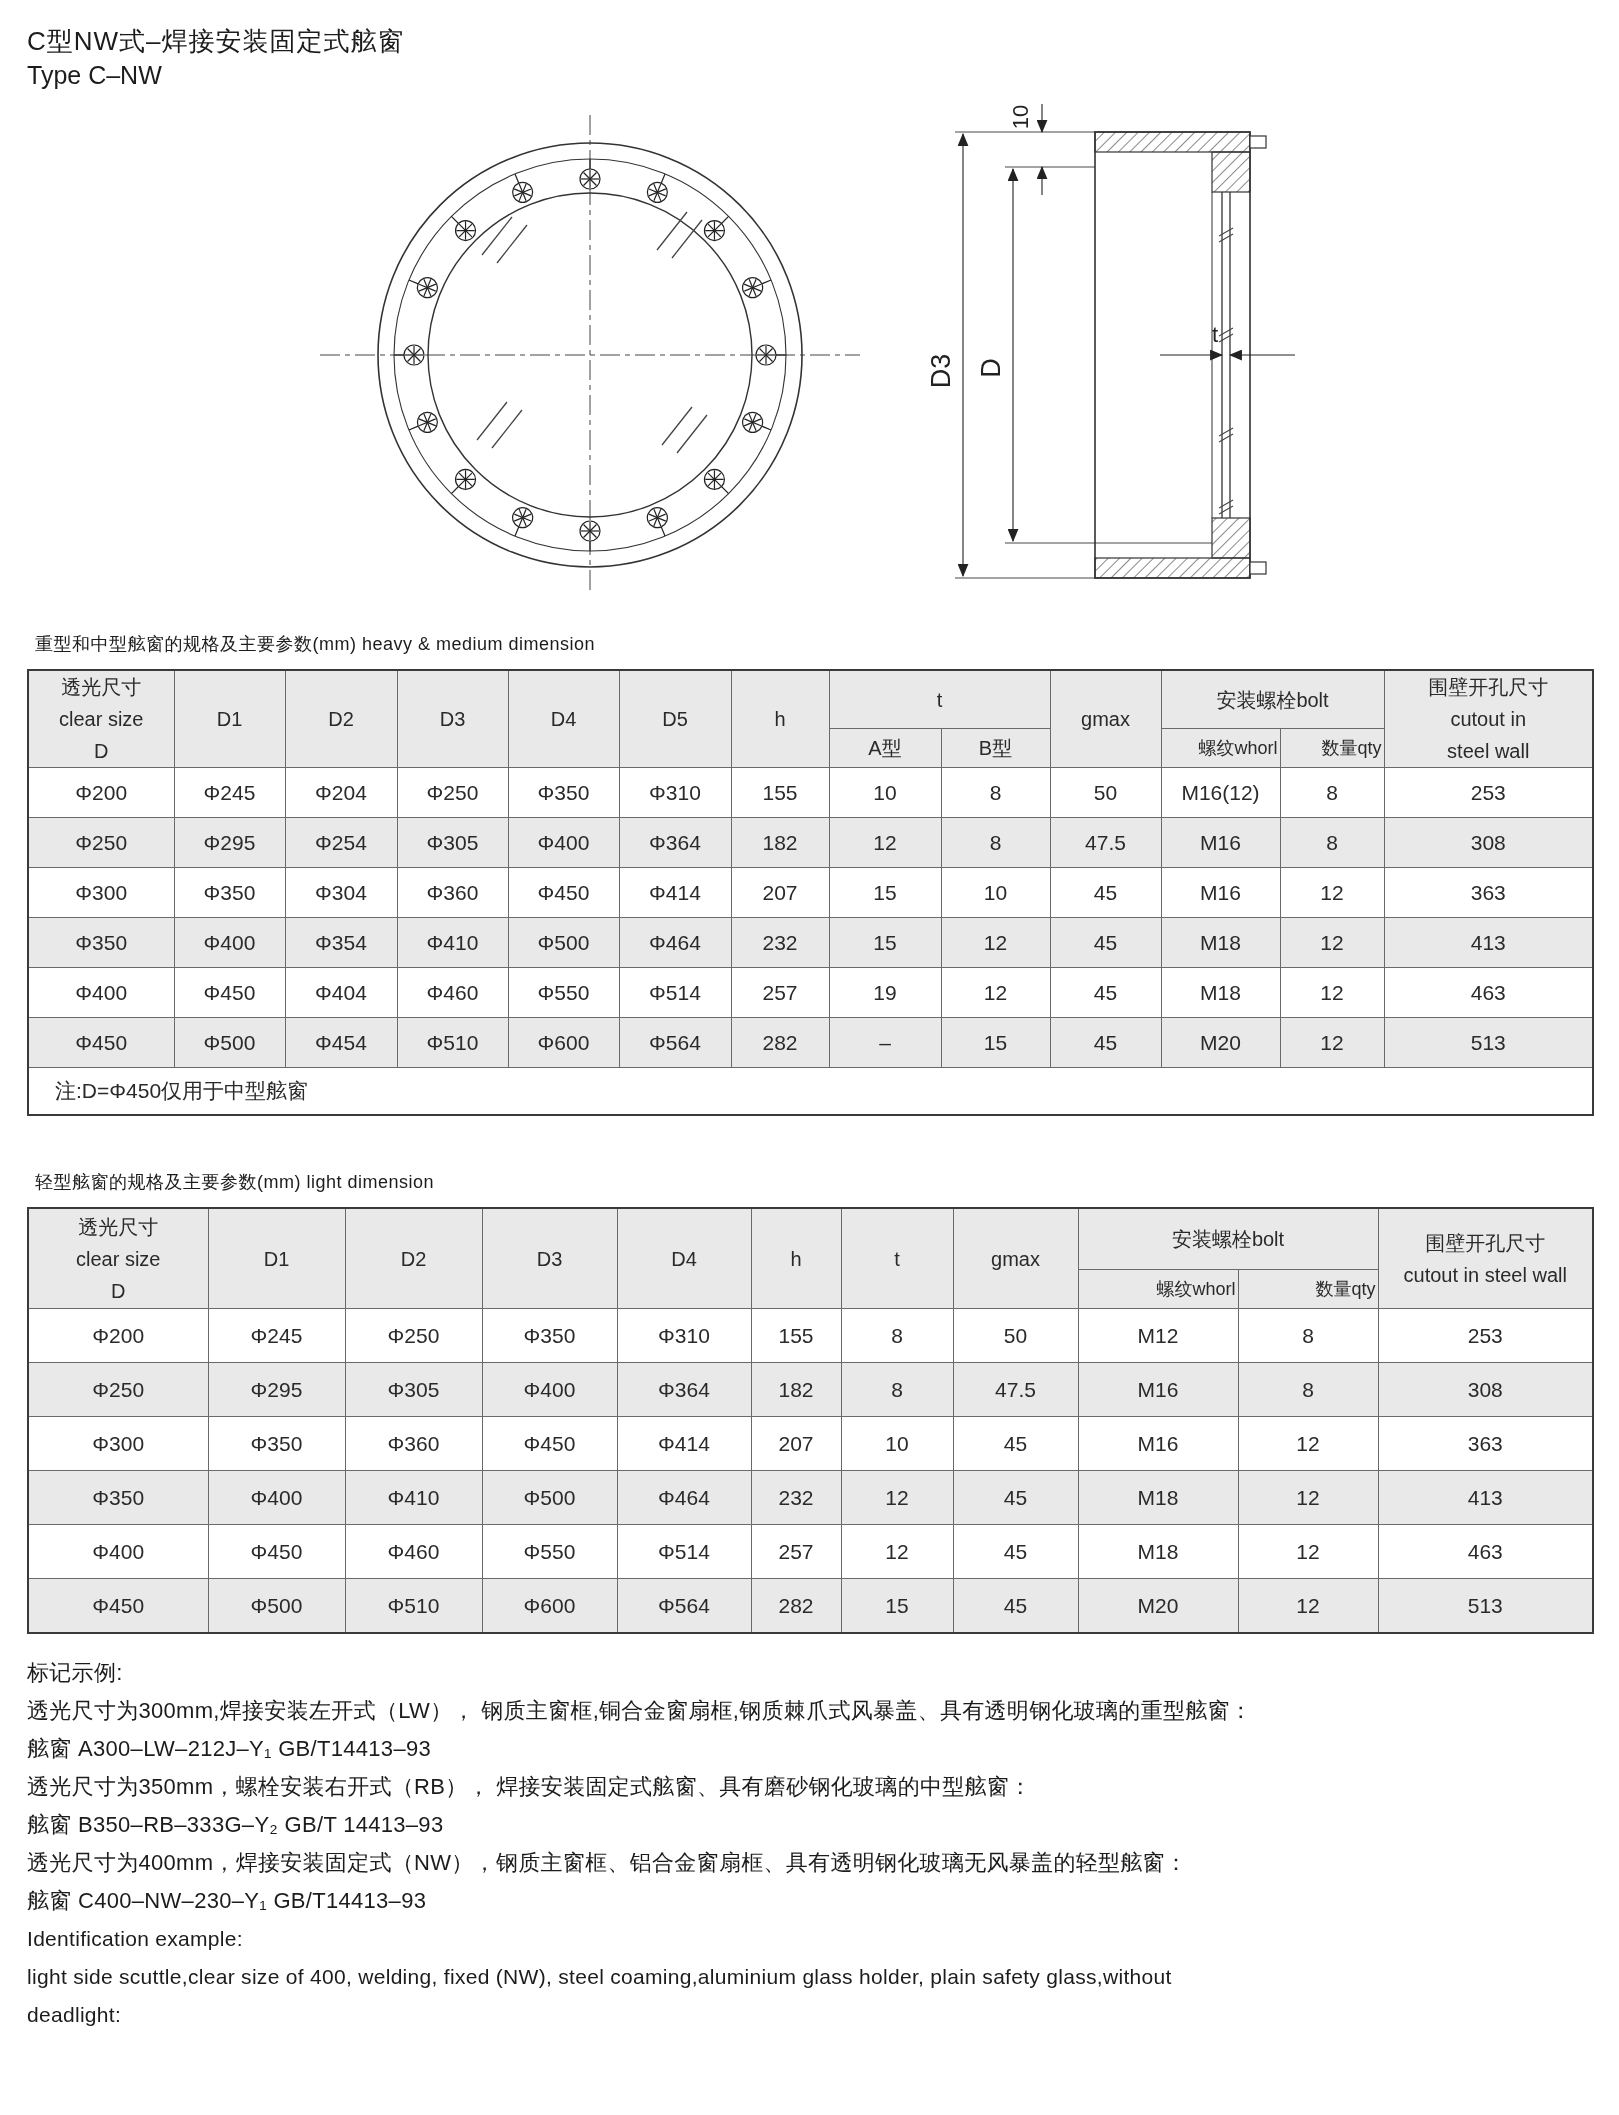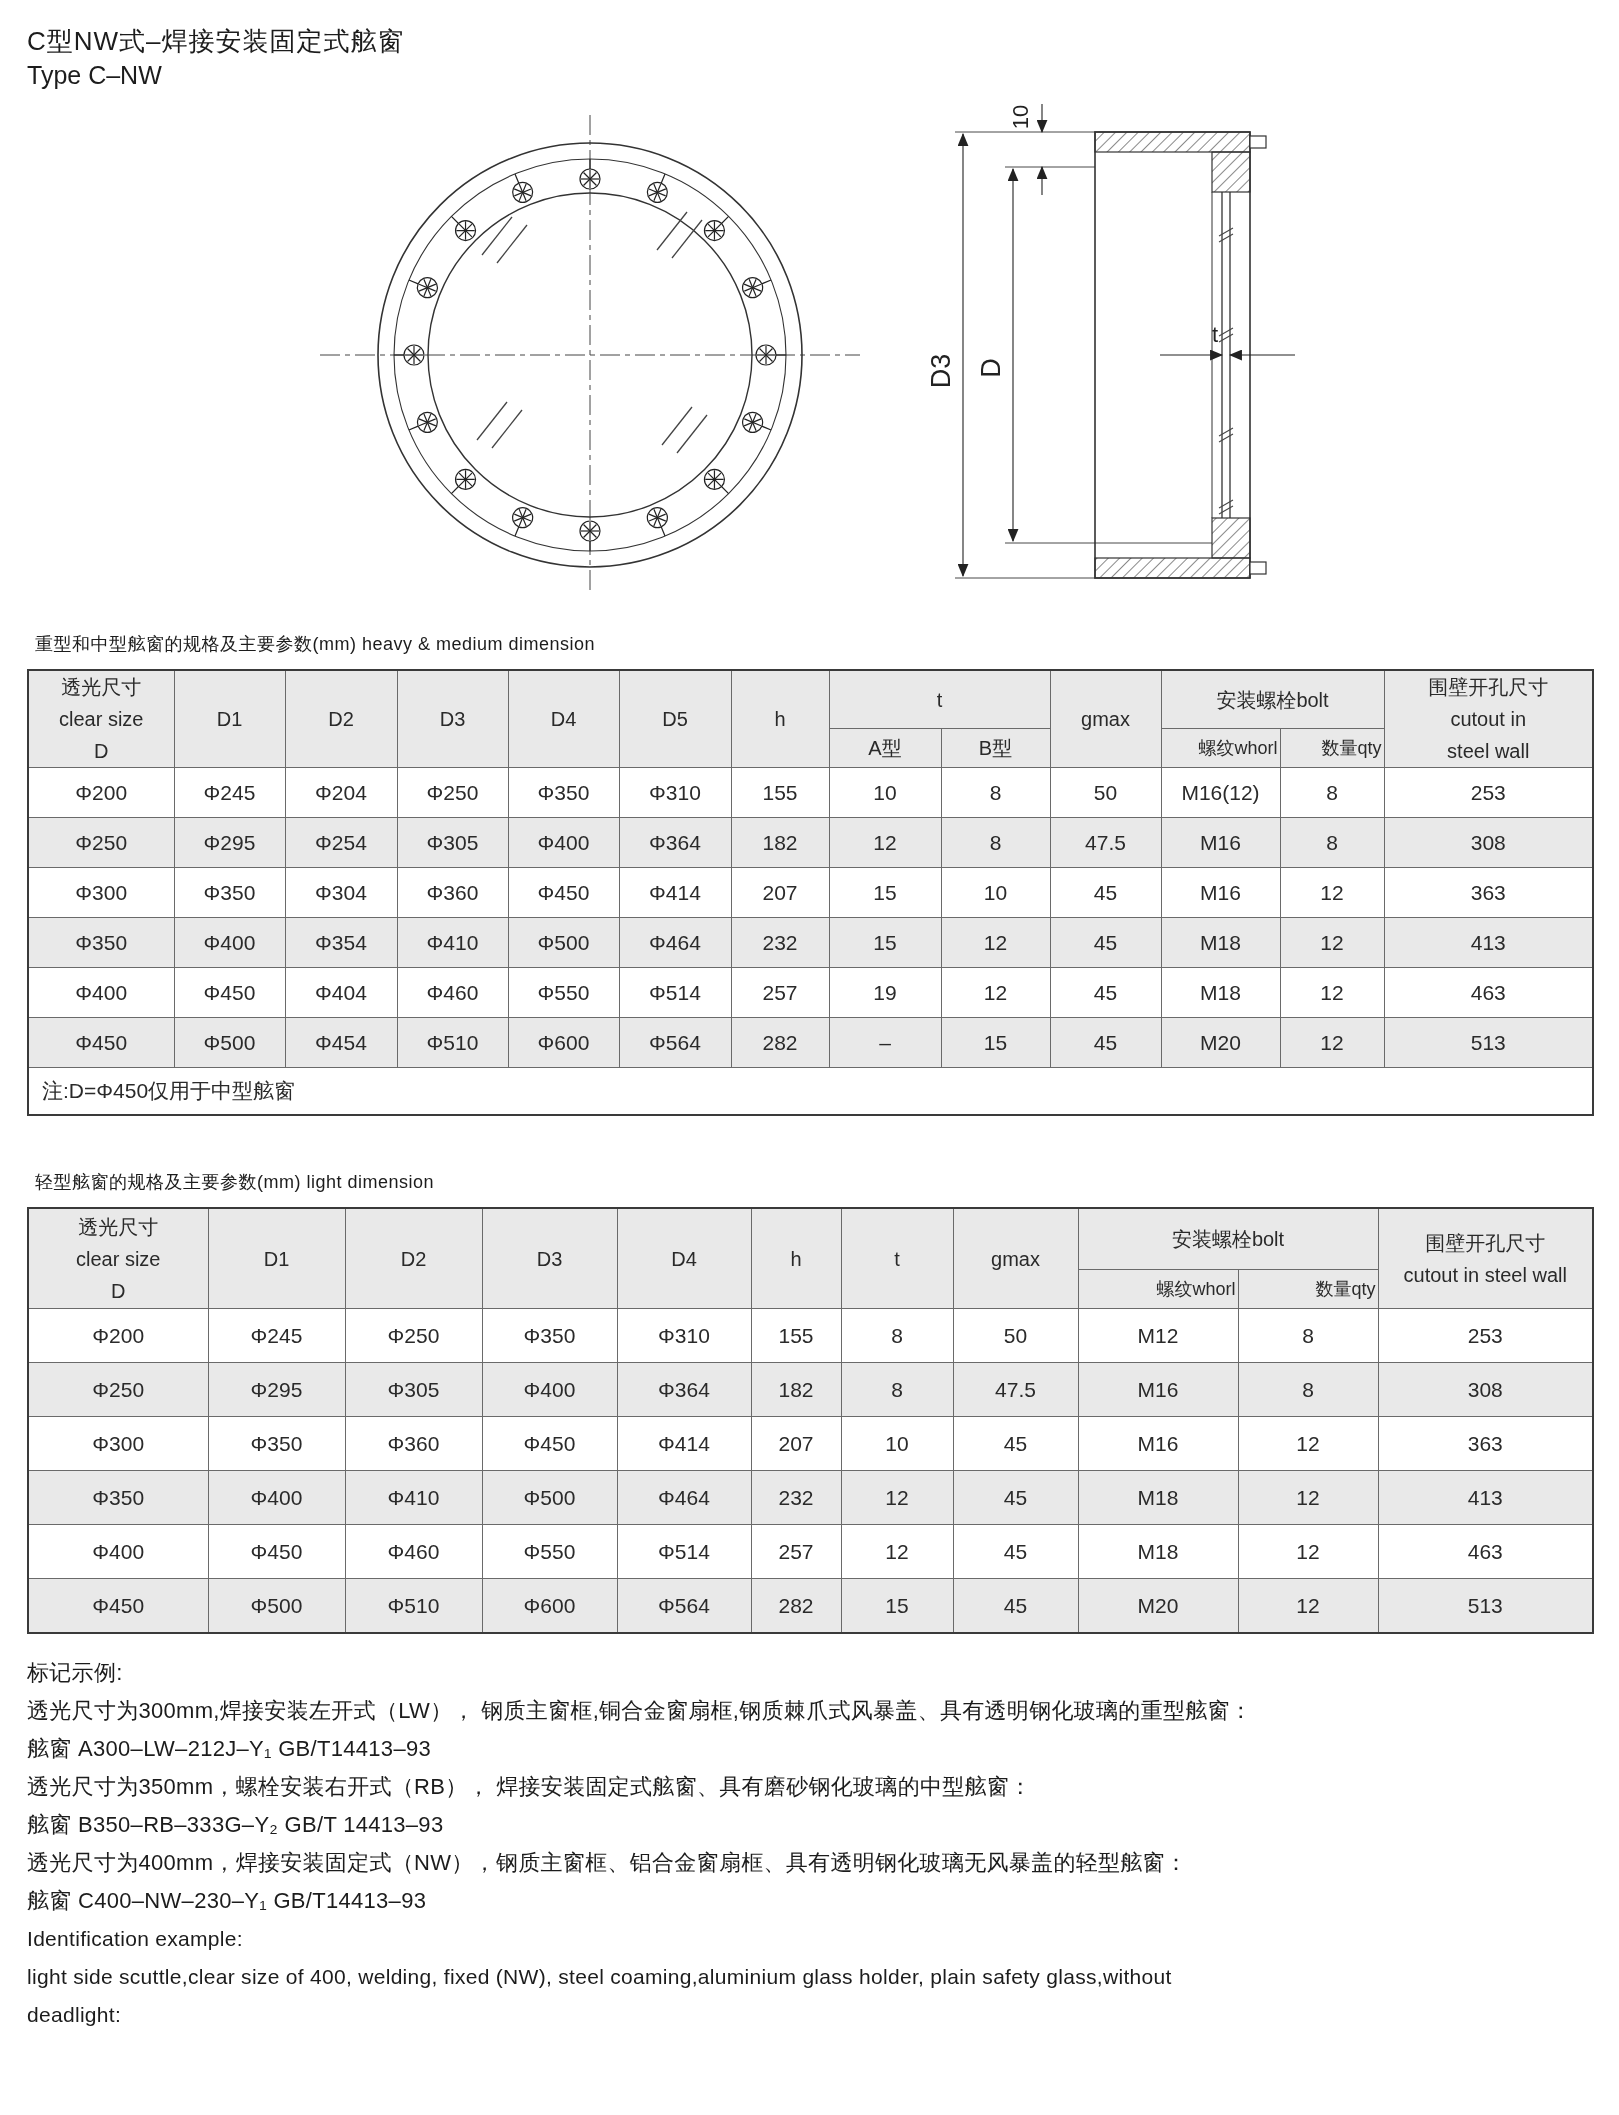--- a/index.html
+++ b/index.html
@@ -22,21 +22,21 @@
         font-weight:normal;color:#2a2a2a;padding:0 2px;overflow:hidden;}
   th{background:#e9e9e9;white-space:pre-line;font-size:20px;line-height:32px;}
   th.sub{font-size:18px;text-align:right;}
   .t1 thead tr.r1 th{height:54px;}
   .t1 thead tr.r2 th{height:36px;}
   .t1 tbody td{height:49px;font-size:21px;}
   .t2 thead tr.r1 th{height:60px;}
   .t2 thead tr.r2 th{height:38px;}
   .t2 tbody td{height:53px;font-size:21px;}
   tbody tr:nth-child(even) td{background:#e9e9e9;}
-  tfoot td{height:46px;text-align:left;padding-left:13px;font-size:21px;background:#fff;}
+  tfoot td{height:46px;text-align:left;padding-left:26px;font-size:21px;background:#fff;}
   .examples{margin-top:20px;}
   .examples p{margin:0;font-size:22px;line-height:38px;letter-spacing:0.3px;}
   .examples p.en{font-size:21px;}
 </style>
 </head>
 <body>
 
 <div class="page">
 
   <div class="title-zh">C型NW式–焊接安装固定式舷窗</div>

